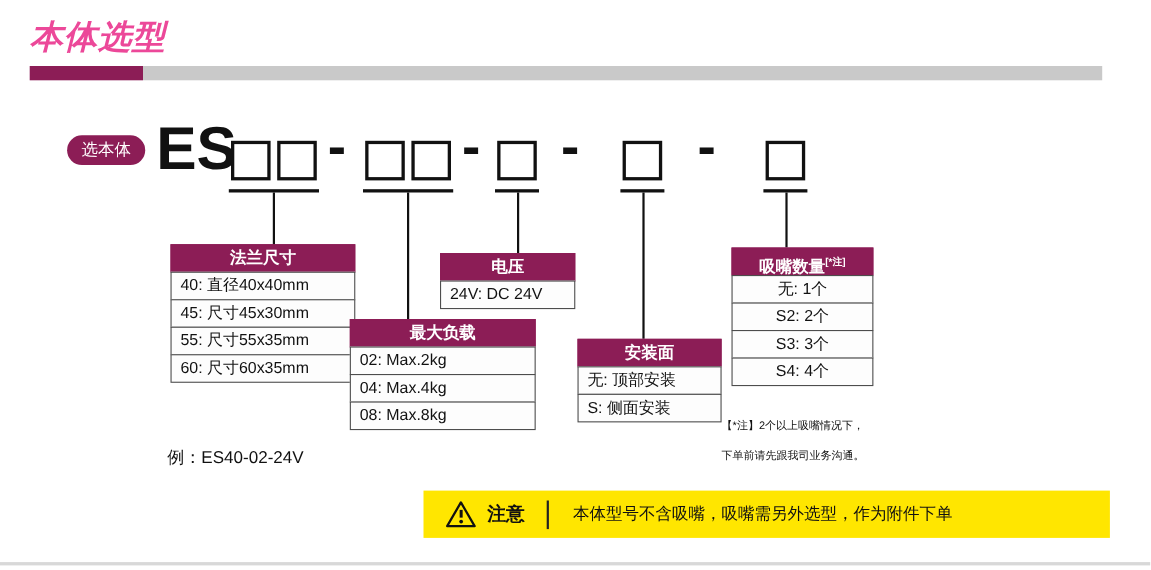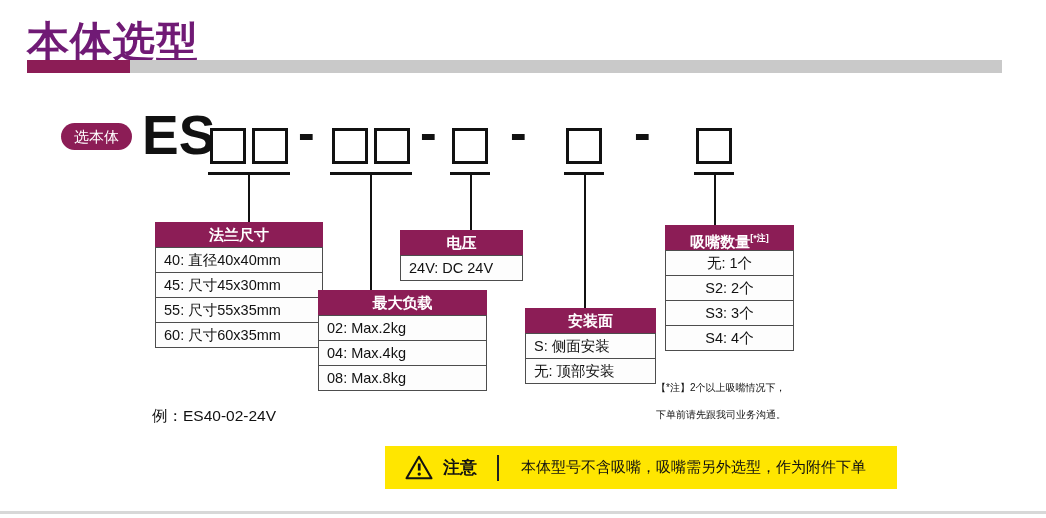--- a/index.html
+++ b/index.html
@@ -3,21 +3,21 @@
 <meta charset="utf-8">
 <style>
   html,body{margin:0;padding:0;background:#ffffff;}
   .page{
     position:relative;width:1046px;height:518px;background:#ffffff;overflow:hidden;
     font-family:"Liberation Sans", sans-serif;color:#111;
   }
   
   .page-title{
     position:absolute;left:27px;top:14px;
-    font-size:42px;font-weight:bold;color:#701a75;letter-spacing:1px;
+    font-size:30px;font-weight:bold;color:#ec4899;letter-spacing:1px;font-style:italic;
   }
   .title-bar-accent{position:absolute;left:27px;top:60px;width:103px;height:13px;background:#8C1D56;}
   .title-bar-gray{position:absolute;left:130px;top:60px;width:872px;height:13px;background:#C9C9C9;}
   .notice-box{
     position:absolute;left:575px;top:23px;width:436px;height:34px;
     border:1px dashed #8a8a8a;background:#fff;box-sizing:border-box;
     display:flex;align-items:center;gap:9px;padding:0 10px;font-size:13.5px;color:#1a1a1a;white-space:nowrap;
   }
   
   .pill{
@@ -39,21 +39,21 @@
     background:#fdfdfd;border:1px solid #4d4d4d;margin-top:-1px;
     font-size:14.5px;height:24px;line-height:24px;padding-left:8px;color:#111;
   }
   .sel-table.centered .trow{text-align:center;padding-left:0;}
   .thead .sup{font-size:9px;vertical-align:super;font-weight:bold;}
   
   .example-code{position:absolute;left:152px;top:406px;font-size:15.5px;color:#111;}
   .nozzle-note{position:absolute;left:656px;top:374px;font-size:10px;line-height:27px;color:#111;}
   
   .caution-banner{
-    position:absolute;left:385px;top:446px;width:512px;height:43px;background:#FFE600;
+    position:absolute;left:385px;top:446px;width:624px;height:43px;background:#FFE600;
     display:flex;align-items:center;padding-left:20px;box-sizing:border-box;gap:10px;
   }
   .caution-label{font-size:17px;font-weight:bold;color:#111;}
   .caution-divider{width:2px;height:26px;background:#222;margin:0 12px 0 10px;}
   .caution-text{font-size:15px;color:#111;}
   .bottom-divider{position:absolute;left:0;top:511px;width:1046px;height:3px;background:#D8D8D8;}
 </style>
 </head>
 <body>
 
@@ -113,22 +113,22 @@
 
   <div class="sel-table" style="left:318px;top:290px;width:169px;">
     <div class="thead">最大负载</div>
     <div class="trow">02: Max.2kg</div>
     <div class="trow">04: Max.4kg</div>
     <div class="trow">08: Max.8kg</div>
   </div>
 
   <div class="sel-table" style="left:525px;top:308px;width:131px;">
     <div class="thead">安装面</div>
+    <div class="trow">无: 顶部安装</div>
     <div class="trow">S: 侧面安装</div>
-    <div class="trow">无: 顶部安装</div>
   </div>
 
   <div class="sel-table centered" style="left:665px;top:225px;width:129px;">
     <div class="thead">
       <span>吸嘴数量</span><span class="sup">[*注]</span>
     </div>
     <div class="trow">无: 1个</div>
     <div class="trow">S2: 2个</div>
     <div class="trow">S3: 3个</div>
     <div class="trow">S4: 4个</div>

